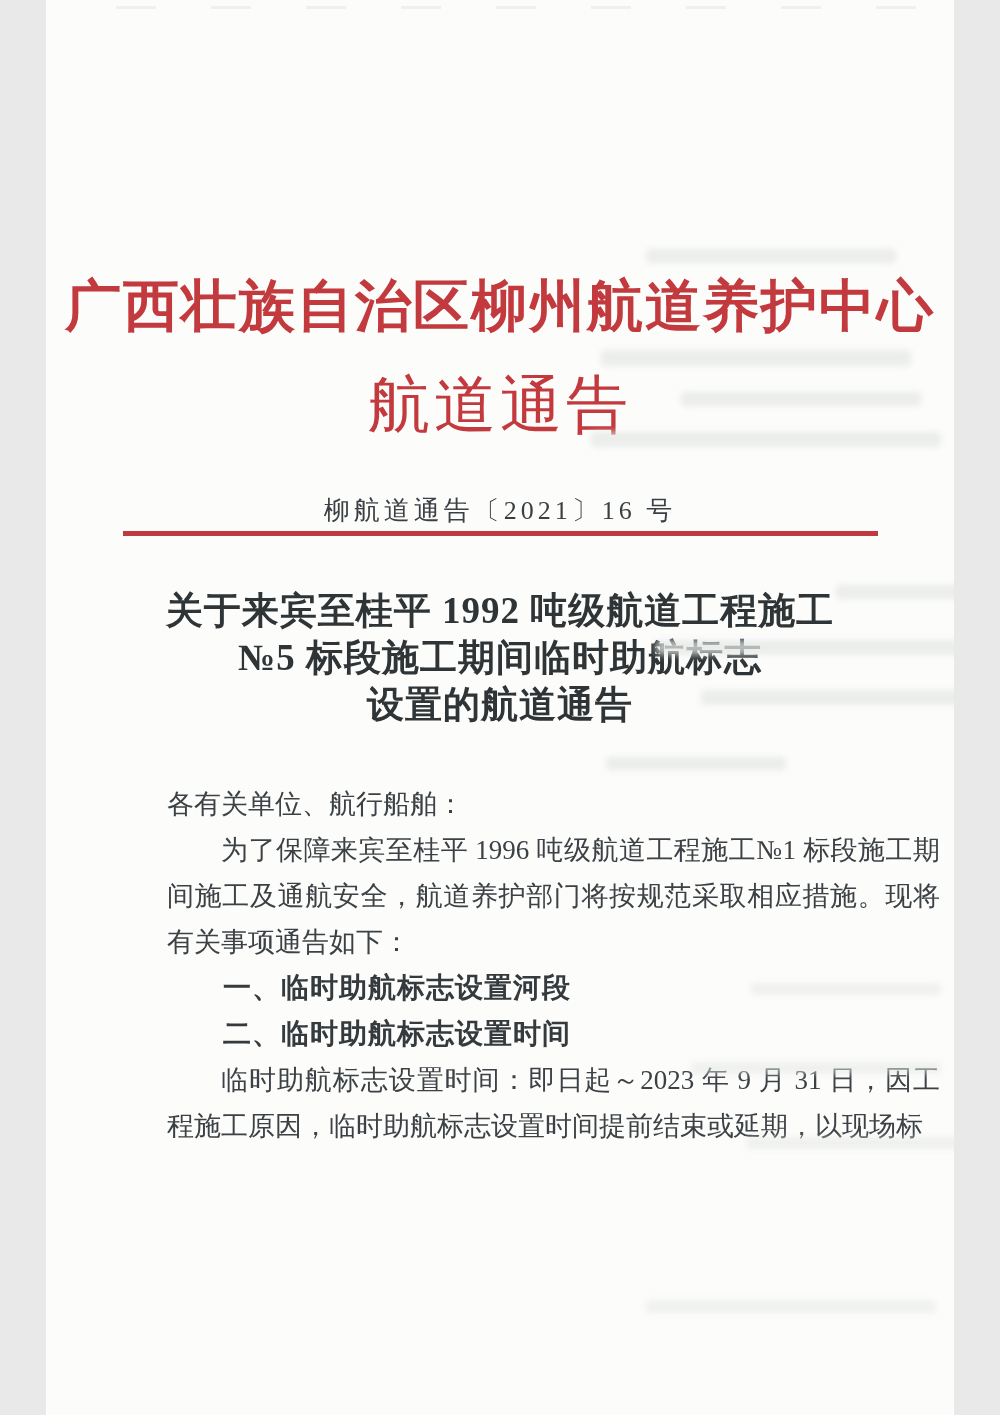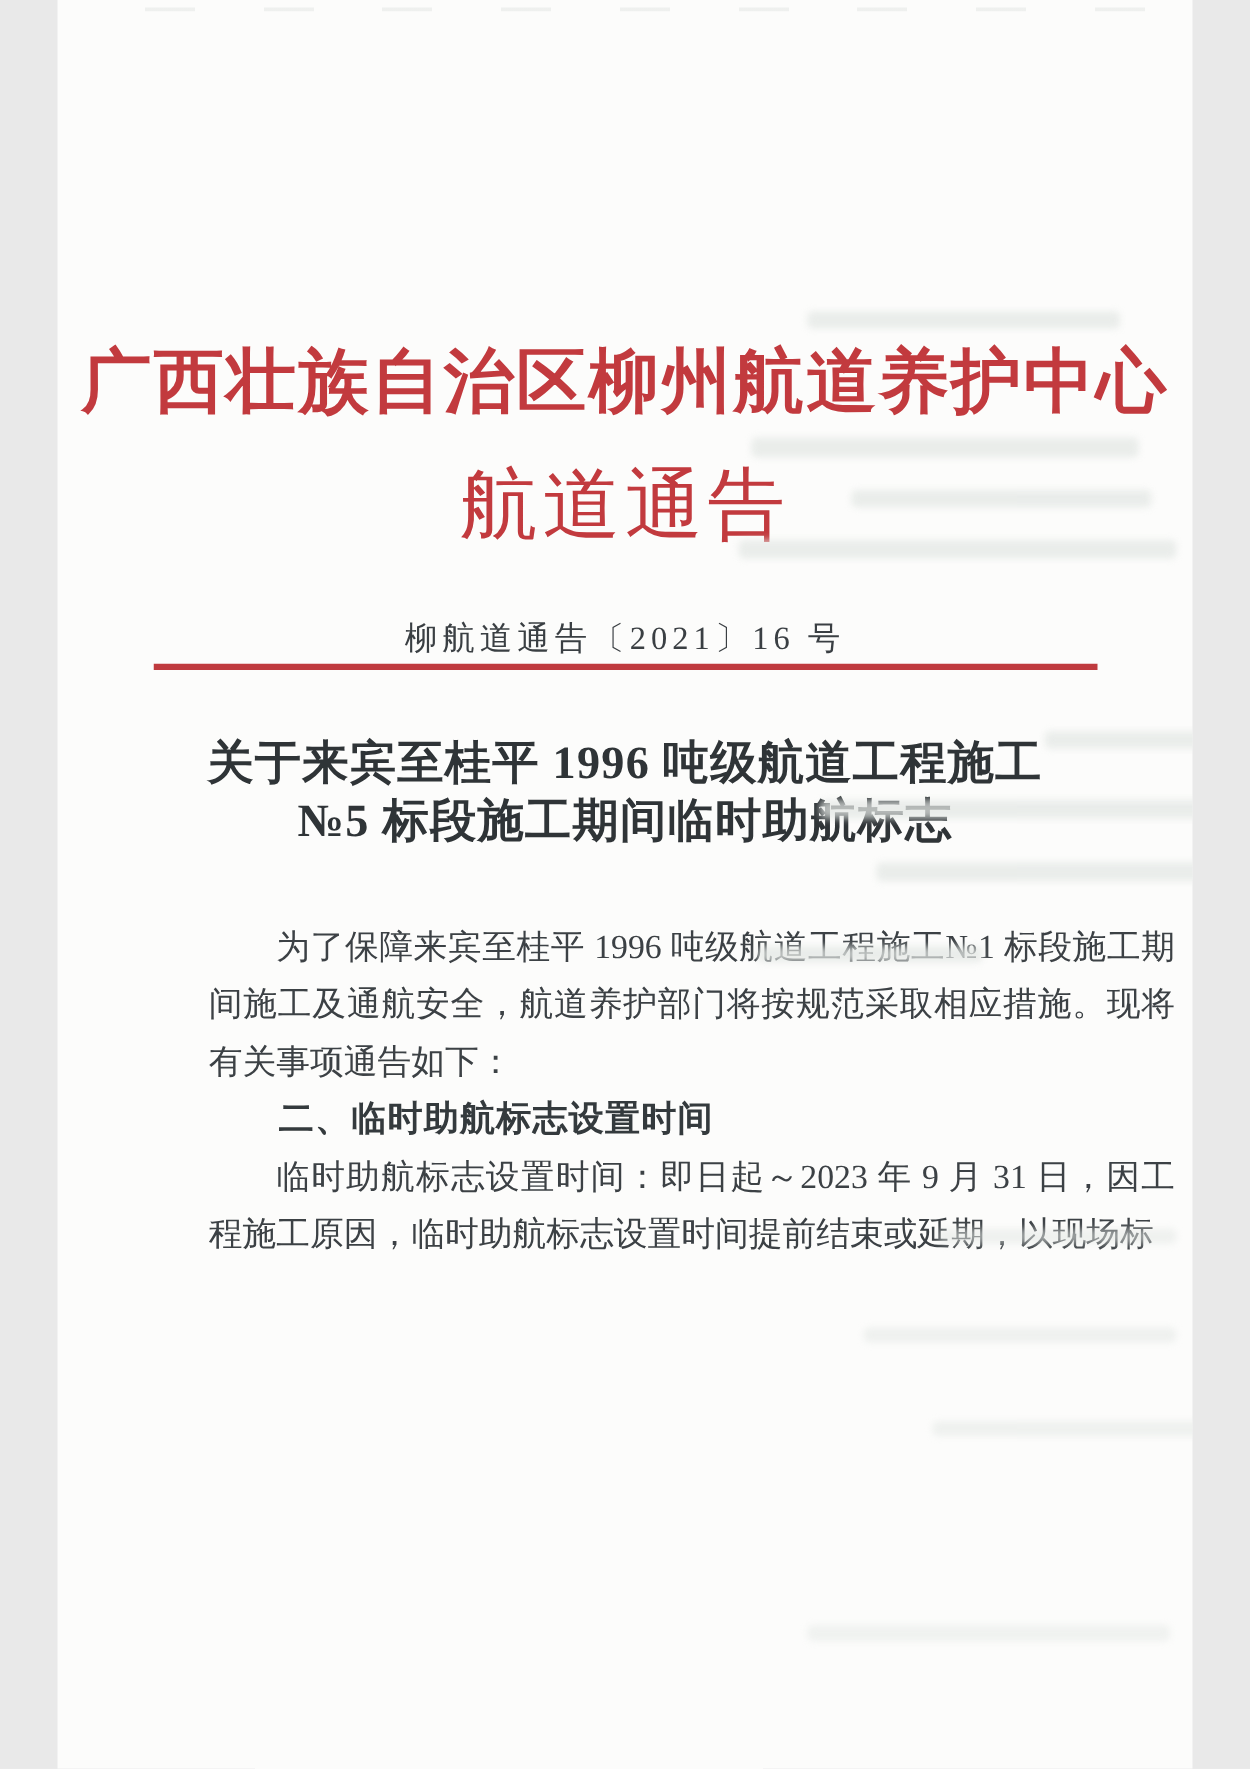--- a/index.html
+++ b/index.html
@@ -117,25 +117,28 @@
   <div class="artifact" style="left:700px;top:1137px;width:230px;height:12px;opacity:.55"></div>
   <div class="artifact" style="left:600px;top:1300px;width:290px;height:13px;opacity:.5"></div>
 
   <div class="header-org">广西壮族自治区柳州航道养护中心</div>
   <div class="header-type">航道通告</div>
 
   <div class="doc-number">柳航道通告〔2021〕16 号</div>
   <div class="red-rule"></div>
 
   <div class="doc-title">
-    <div>关于来宾至桂平 1996 吨级航道工程施工</div>
+    <div>关于来宾至桂平 1992 吨级航道工程施工</div>
     <div>№5 标段施工期间临时助航标志</div>
+    <div>设置的航道通告</div>
   </div>
 
   <div class="body-text">
+    <p>各有关单位、航行船舶：</p>
     <p class="indent">为了保障来宾至桂平 1996 吨级航道工程施工№1 标段施工期间施工及通航安全，航道养护部门将按规范采取相应措施。现将有关事项通告如下：</p>
 
+    <p class="section-heading">一、临时助航标志设置河段</p>
 
     <p class="section-heading">二、临时助航标志设置时间</p>
     <p class="indent">临时助航标志设置时间：即日起～2023 年 9 月 31 日，因工程施工原因，临时助航标志设置时间提前结束或延期，以现场标</p>
   </div>
 
 </div>
 
 </body></html>

